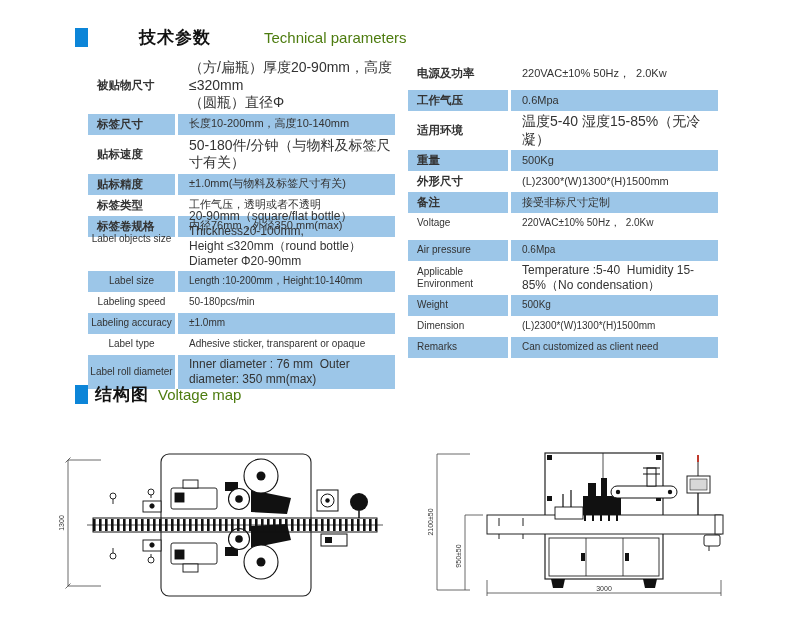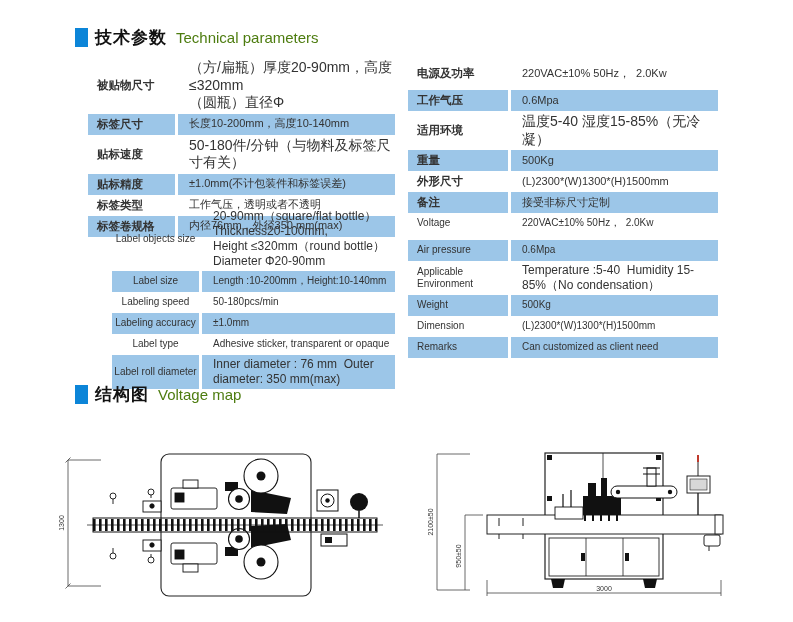--- a/index.html
+++ b/index.html
@@ -25,37 +25,37 @@
   .ptable.right-t{width:310px;}
   .trow{display:flex;min-height:21px;}
   .trow.tall{min-height:33px;}
   .tcell{display:flex;align-items:center;font-size:11px;line-height:1.25;}
   .tlabel{flex:0 0 87px;padding-left:9px;margin-right:3px;font-weight:600;font-size:11.5px;}
   .right-t .tlabel{flex:0 0 100px;}
   .tvalue{flex:1;padding:2px 2px 2px 11px;white-space:pre-wrap;}
   .trow:nth-child(even) .tcell{background:var(--row-highlight,#9CC6E8);}
   .en .tlabel{font-weight:400;font-size:10px;}
   .en .tvalue{font-size:10px;}
-  .en.left-t .tlabel{justify-content:center;padding-left:0;text-align:center;margin-left:24px;}
+  .en.left-t .tlabel{justify-content:center;padding-left:0;text-align:center;}
   .tvalue.small{font-size:12px;}
   .tvalue.xs{font-size:14px;}
 
   
   .sketch-band{position:absolute;left:55px;top:438px;width:700px;height:180px;}
   .sketch-band svg{position:absolute;top:0;}
   #topViewSvg{left:0;}
   #frontViewSvg{left:370px;}
   .dim-text{font-size:7px;fill:#333;font-family:"Liberation Sans","DejaVu Sans",sans-serif;}
 </style>
 </head>
 <body>
 
 <div class="page">
 
-  <div class="sec-header" style="top:26px;">
+  <div class="sec-header" style="top:26px;gap:44px;">
     <span class="marker"></span>
     <span class="t-zh">技术参数</span>
     <span class="t-en">Technical parameters</span>
   </div>
 
   <div class="tbl-band" style="top:57px;">
     <div class="ptable left-t">
       <div class="trow tall">
         <div class="tcell tlabel">被贴物尺寸</div>
         <div class="tcell tvalue xs">（方/扁瓶）厚度20-90mm，高度≤320mm
@@ -64,21 +64,21 @@
       <div class="trow">
         <div class="tcell tlabel">标签尺寸</div>
         <div class="tcell tvalue">长度10-200mm，高度10-140mm</div>
       </div>
       <div class="trow">
         <div class="tcell tlabel">贴标速度</div>
         <div class="tcell tvalue xs">50-180件/分钟（与物料及标签尺寸有关）</div>
       </div>
       <div class="trow">
         <div class="tcell tlabel">贴标精度</div>
-        <div class="tcell tvalue">±1.0mm(不计包装件和标签误差)</div>
+        <div class="tcell tvalue">±1.0mm(与物料及标签尺寸有关)</div>
       </div>
       <div class="trow">
         <div class="tcell tlabel">标签类型</div>
         <div class="tcell tvalue">工作气压，透明或者不透明</div>
       </div>
       <div class="trow">
         <div class="tcell tlabel">标签卷规格</div>
         <div class="tcell tvalue">内径76mm，外径350 mm(max)</div>
       </div>
     </div>

